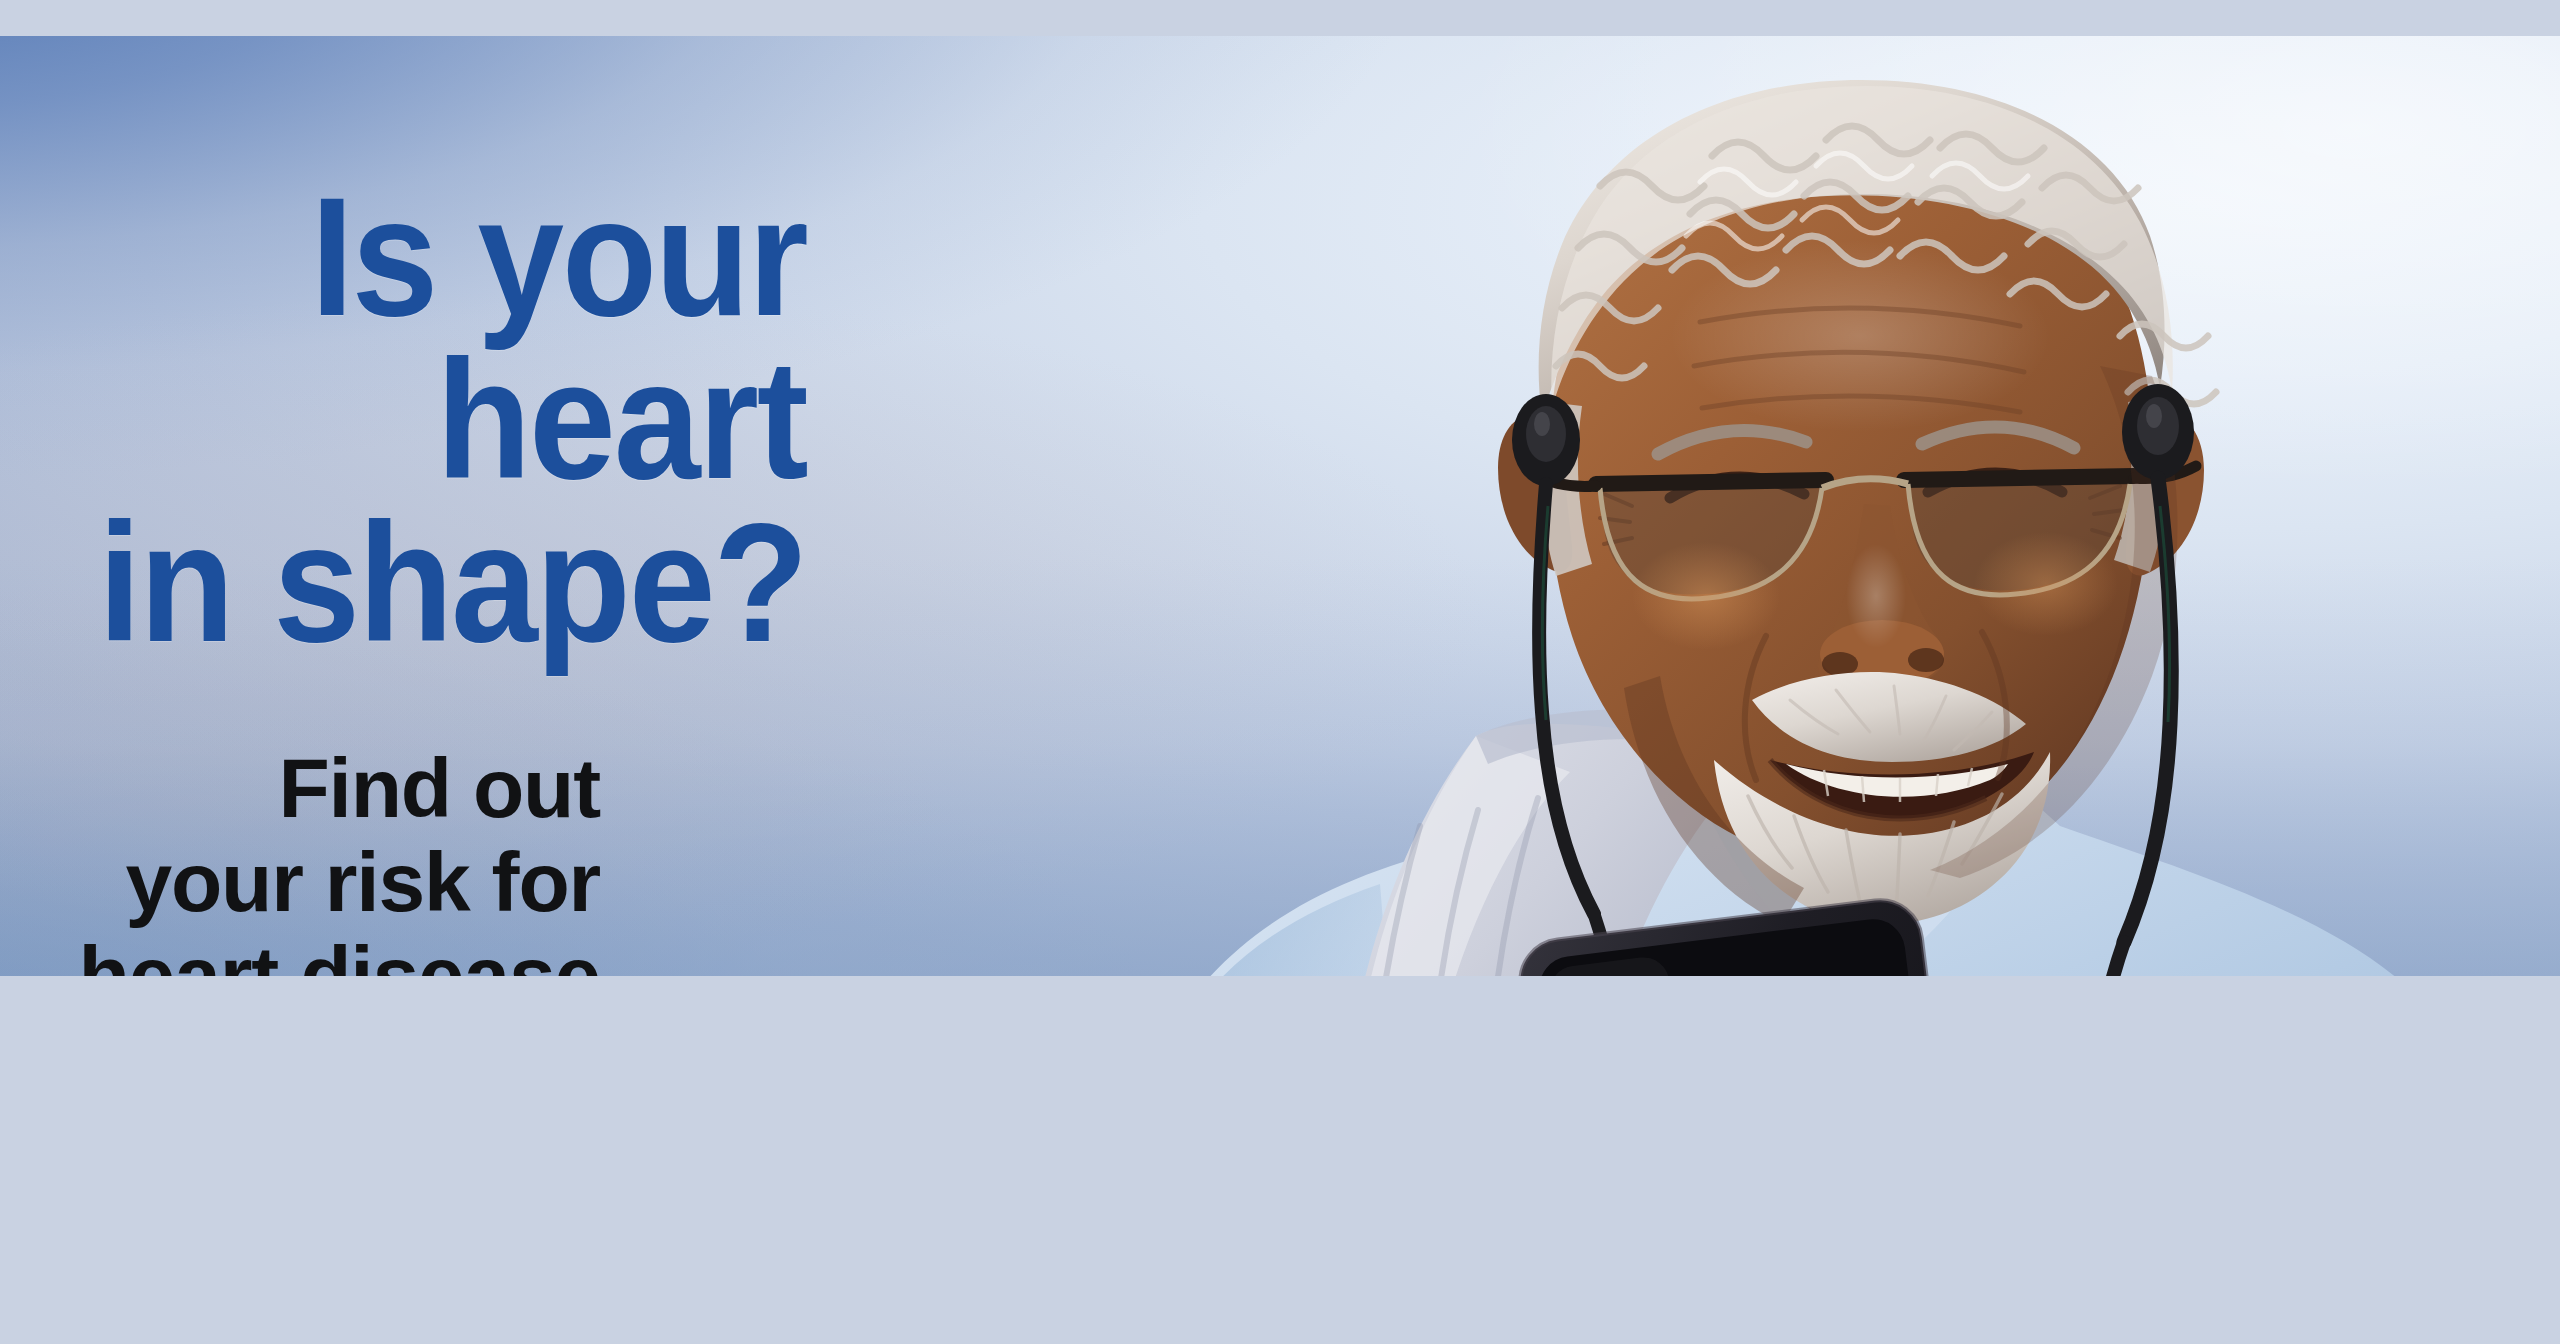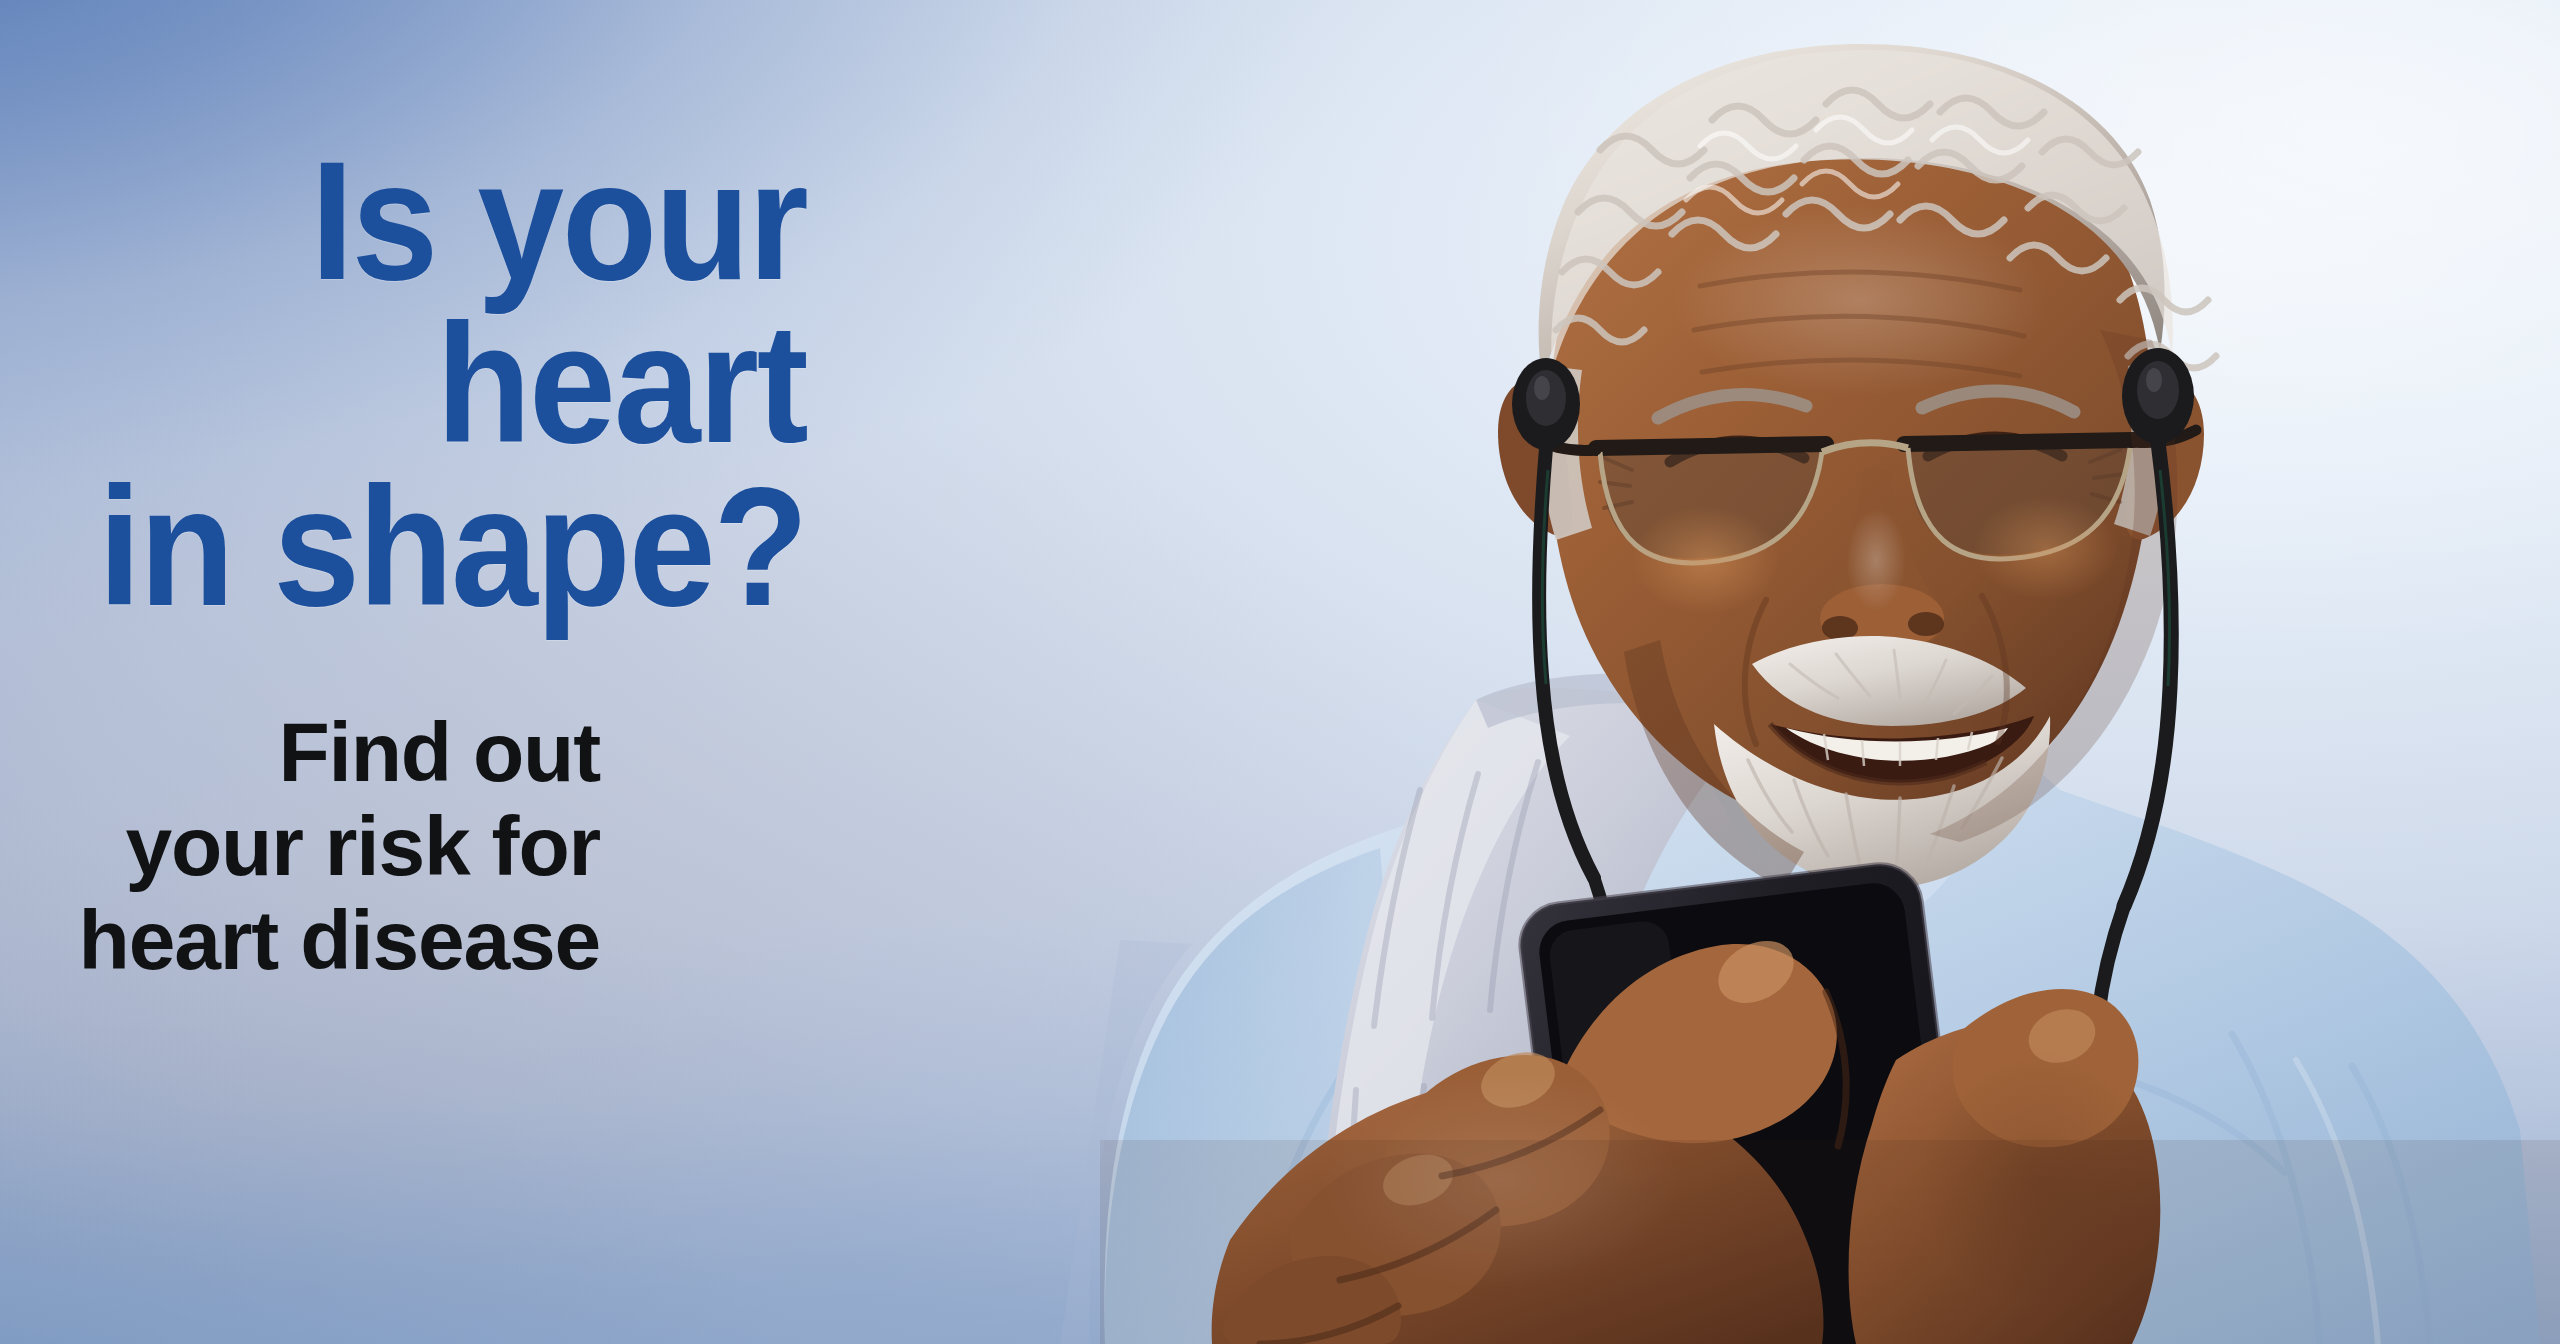--- a/index.html
+++ b/index.html
@@ -1,23 +1,24 @@
 <!DOCTYPE html>
 <html><head>
 <meta charset="utf-8">
 <style>
   * { margin:0; padding:0; box-sizing:border-box; }
   html,body { width:2560px; height:1344px; overflow:hidden; background:#c9d2e2; }
   body { font-family:"Liberation Sans", sans-serif; }
 
   #banner {
     position:relative;
-    width:2560px; height:1344px;
+    width:2560px; height:940px;
     overflow:hidden;
     isolation:isolate;
+    margin-top:36px;
   }
 
   
   .bg-base {
     position:absolute; inset:0;
     background:
       radial-gradient(130% 115% at 86% 18%, #eef4fb 0%, #e6eef8 16%, #dbe5f2 30%, #ccd7e9 46%, #b9c6de 62%, #a9b8d4 78%, #9fb0cf 100%);
   }
   .bg-tl {
     position:absolute; inset:0;

